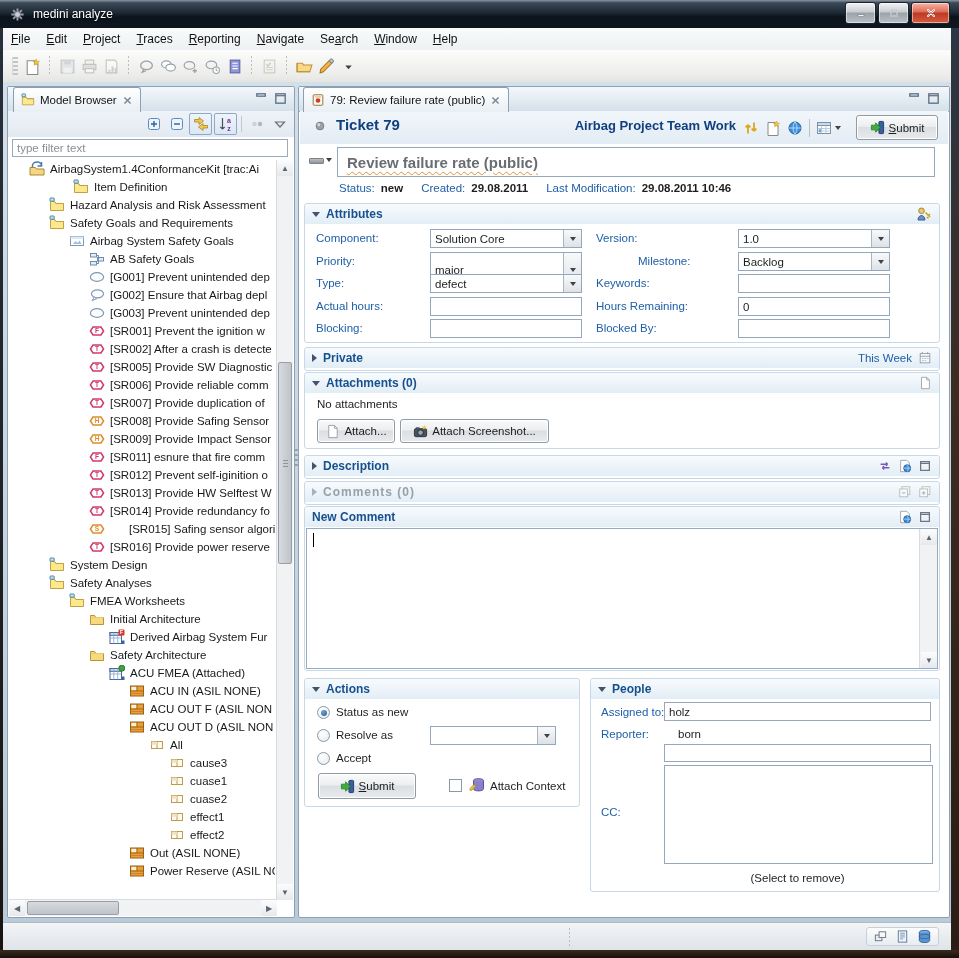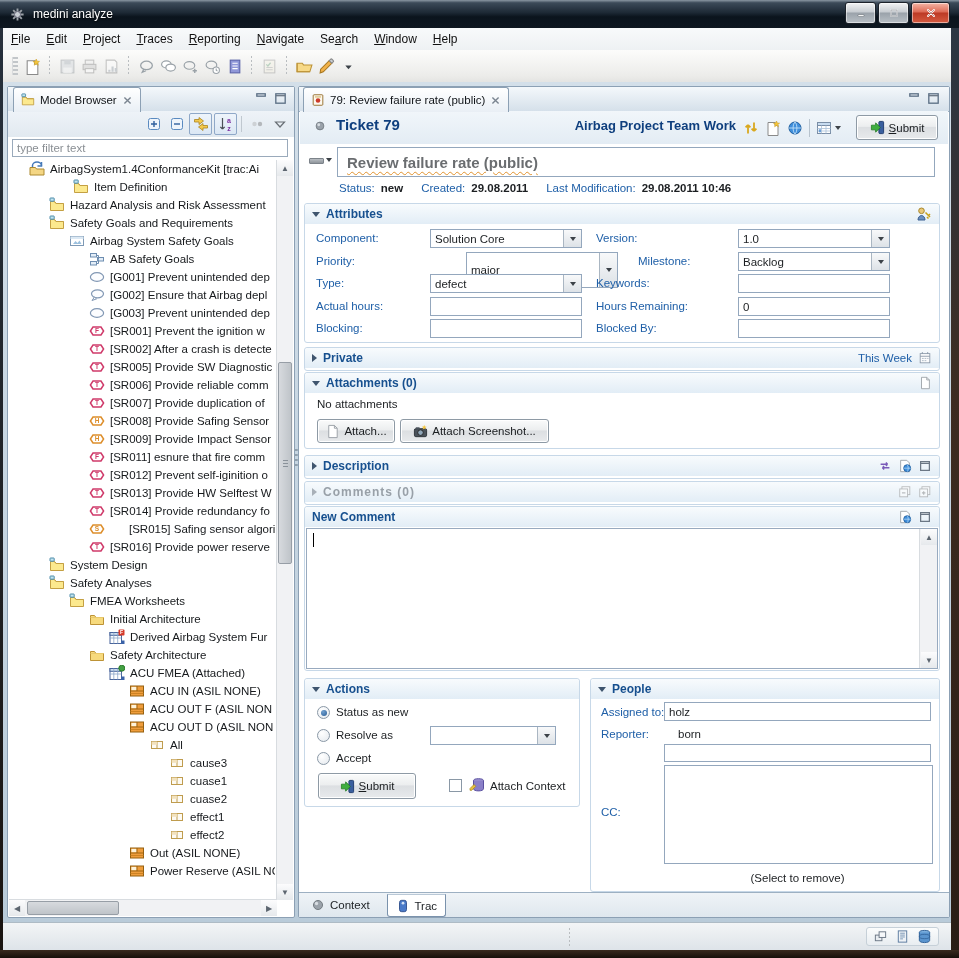--- a/index.html
+++ b/index.html
@@ -957,40 +957,20 @@
       <div class="statusline">
         <span class="sl-l">Status:</span>
         <span class="sl-v">new</span>
         <span class="sl-l">Created:</span>
         <span class="sl-v">29.08.2011</span>
         <span class="sl-l">Last Modification:</span>
         <span class="sl-v">29.08.2011 10:46</span>
       </div>
     </div>
 
-    <div class="btabs" id="btabs">
-        <div class="btab" style="left: 4px;">
-          <span class="ico">
-            <svg viewBox="0 0 16 16">
-              <circle cx="8" cy="8" r="5.2" fill="#9aa2aa" stroke="#6a7278"></circle>
-              <circle cx="6.3" cy="6.3" r="1.9" fill="#d8dde2"></circle>
-            </svg>
-          </span>
-          <span>Context</span>
-        </div>
-        <div class="btab active" style="left: 87.5px;">
-          <span class="ico">
-            <svg viewBox="0 0 16 16">
-              <rect x="4" y="1.5" width="8" height="13" rx="2.5" fill="#4a7ac8" stroke="#2a4a88"></rect>
-              <circle cx="8" cy="4.8" r="1.6" fill="#cfe0f4"></circle>
-            </svg>
-          </span>
-          <span>Trac</span>
-        </div>
-      </div>
   </div>
 
   <div class="sec" style="left:304px;top:203px;width:634px;height:138px;">
     <div class="sec-h">
       <span class="tri-o"></span>
       <span class="sec-t">Attributes</span>
       <span class="sec-right">
           <span class="ico">
             <svg viewBox="0 0 16 16">
               <circle cx="5.5" cy="4.8" r="2.8" fill="#e8c87a" stroke="#a8862a"></circle>
@@ -1006,21 +986,21 @@
       <div class="combo" style="left: 430px; top: 229px; width: 152px; height: 19px;">
         <span class="cv">Solution Core</span>
         <span class="cb"></span>
       </div>
       <span class="flabel" style="left: 596px; top: 232px;">Version:</span>
       <div class="combo" style="left: 738px; top: 229px; width: 152px; height: 19px;">
         <span class="cv">1.0</span>
         <span class="cb"></span>
       </div>
       <span class="flabel" style="left: 316px; top: 255px;">Priority:</span>
-      <div class="combo" style="left: 430px; top: 252px; width: 152px; height: 36px; margin-left: 36px;">
+      <div class="combo" style="left: 430px; top: 252px; width: 152px; height: 36px;">
         <span class="cv">major</span>
         <span class="cb"></span>
       </div>
       <span class="flabel" style="left: 596px; top: 255px; margin-left: 42px;">Milestone:</span>
       <div class="combo" style="left: 738px; top: 252px; width: 152px; height: 19px;">
         <span class="cv">Backlog</span>
         <span class="cb"></span>
       </div>
       <span class="flabel" style="left: 316px; top: 277px;">Type:</span>
       <div class="combo" style="left: 430px; top: 274px; width: 152px; height: 19px;">

